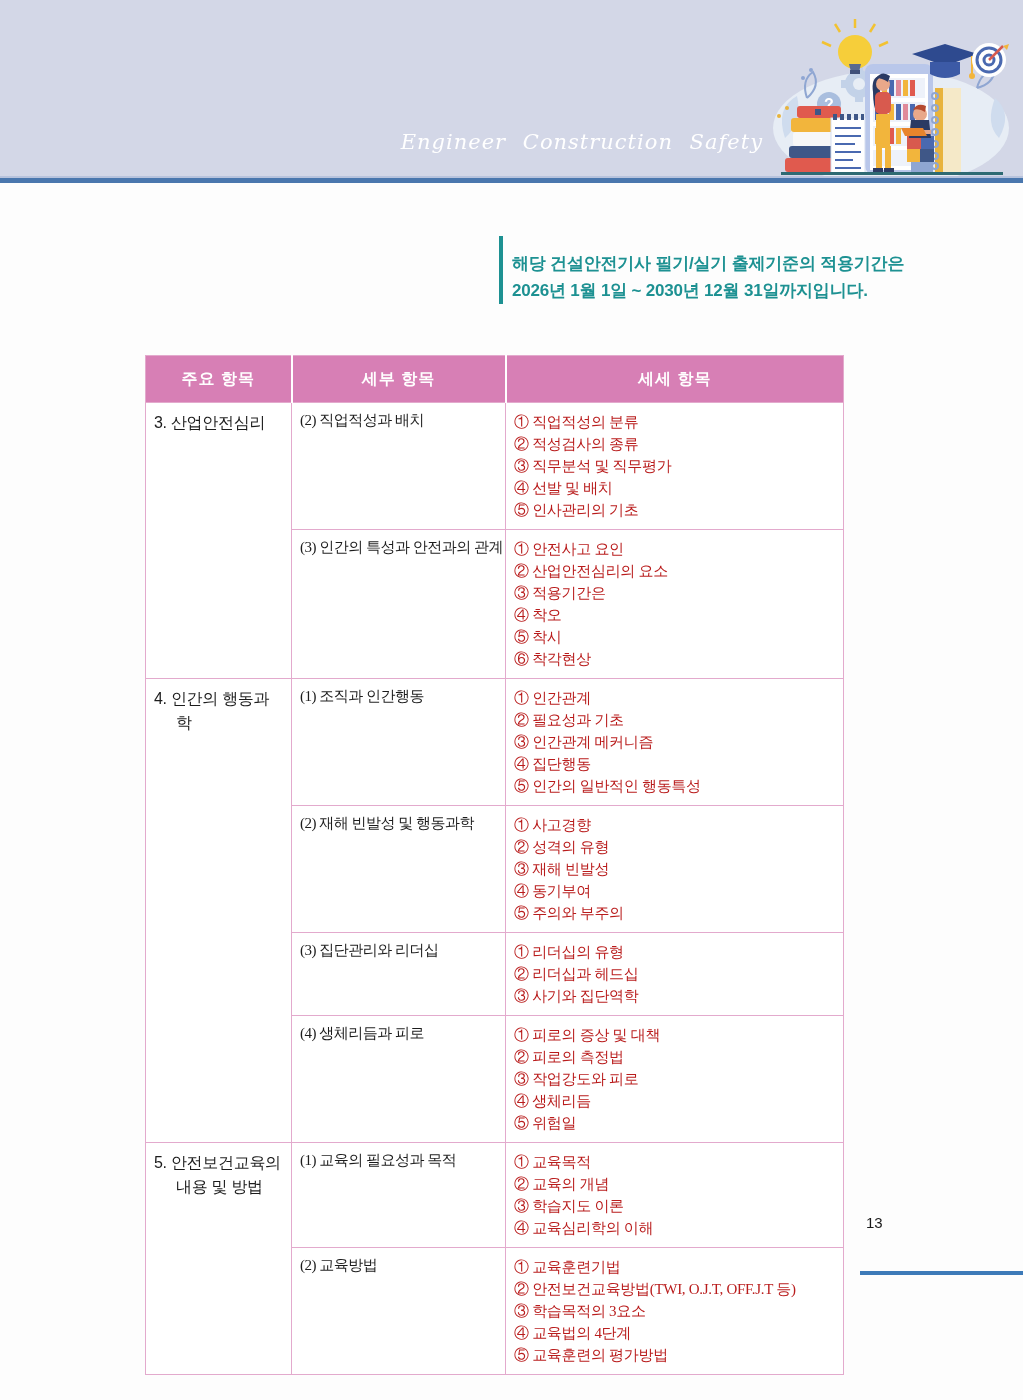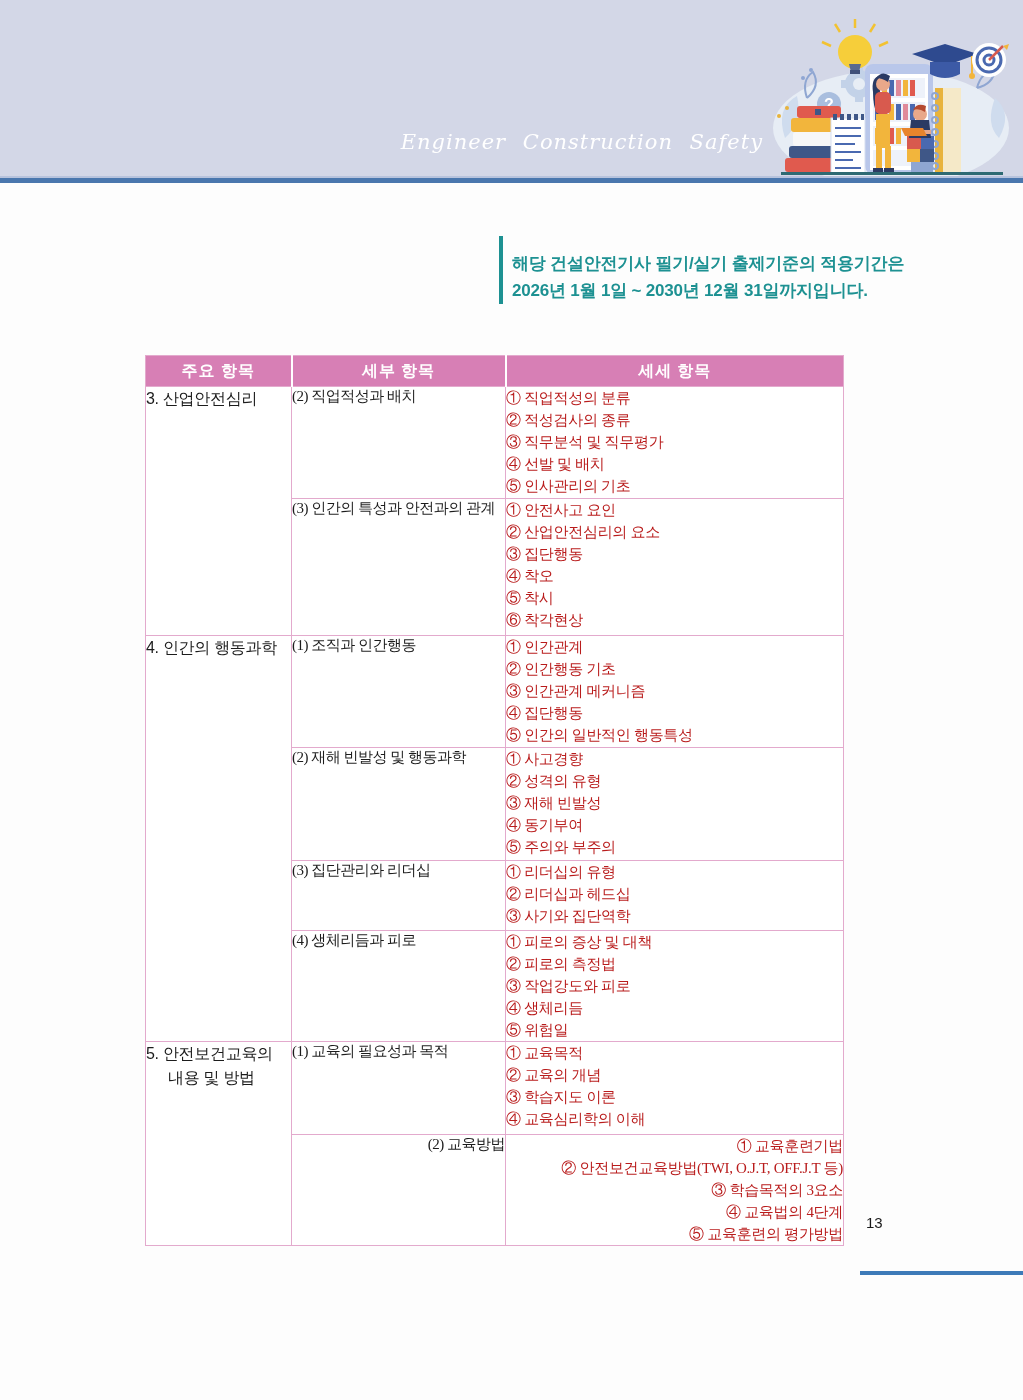--- a/index.html
+++ b/index.html
@@ -29,28 +29,28 @@
   
   .spec-table{
     position:absolute;left:145px;top:355px;width:698px;
     border-collapse:collapse;table-layout:fixed;
     background:#ffffff;
   }
   .spec-table col.c1{width:146px}
   .spec-table col.c2{width:214px}
   .spec-table col.c3{width:338px}
   .spec-table th,.spec-table td{
-    border:1px solid #e3aacd;vertical-align:top;padding:0;overflow:hidden;
+    border:1px solid #e3aacd;vertical-align:top;padding:8px;overflow:hidden;
   }
   .spec-table th{
     background:#d77fb5;color:#ffffff;font-size:16px;font-weight:bold;
     letter-spacing:1px;height:30px;vertical-align:middle;
     border-top:1px solid #e3aacd;border-bottom:1px solid #e3aacd;
   }
-  .spec-table th + th{border-left:2px solid #ffffff;font-family:Liberation Serif, serif;}
+  .spec-table th + th{border-left:2px solid #ffffff;}
   .cell-main{
     font-family:"Liberation Sans",sans-serif;font-size:16px;color:#1c1c1c;
     padding:9px 4px 0 10px;letter-spacing:-0.3px;margin-top:25px;
   }
   .cell-main .main-text{display:block;white-space:pre-line;padding-left:22px;text-indent:-22px;line-height:24px;}
   .cell-detail{
     font-family:Liberation Serif, serif;
     font-size:15px;color:#1c1c1c;padding:10px 2px 0 8px;
     letter-spacing:-0.5px;white-space:nowrap;
   }
@@ -268,37 +268,37 @@
           <div class="item">⑤ 인사관리의 기초</div>
         </td>
       </tr>
       <tr style="height:137px;">
         <td class="cell-detail">
           <span>(3) 인간의 특성과 안전과의 관계</span>
         </td>
         <td class="cell-items">
           <div class="item">① 안전사고 요인</div>
           <div class="item">② 산업안전심리의 요소</div>
-          <div class="item">③ 집단행동</div>
+          <div class="item">③ 적용기간은</div>
           <div class="item">④ 착오</div>
           <div class="item">⑤ 착시</div>
           <div class="item">⑥ 착각현상</div>
         </td>
       </tr>
 
       <tr style="height:112px;">
         <td class="cell-main" rowspan="4">
           <span class="main-text">4. 인간의 행동과학</span>
         </td>
         <td class="cell-detail">
           <span>(1) 조직과 인간행동</span>
         </td>
         <td class="cell-items">
           <div class="item">① 인간관계</div>
-          <div class="item">② 인간행동 기초</div>
+          <div class="item">② 필요성과 기초</div>
           <div class="item">③ 인간관계 메커니즘</div>
           <div class="item">④ 집단행동</div>
           <div class="item">⑤ 인간의 일반적인 행동특성</div>
         </td>
       </tr>
       <tr style="height:113px;">
         <td class="cell-detail">
           <span>(2) 재해 빈발성 및 행동과학</span>
         </td>
         <td class="cell-items">
@@ -340,21 +340,21 @@
         <td class="cell-detail">
           <span>(1) 교육의 필요성과 목적</span>
         </td>
         <td class="cell-items">
           <div class="item">① 교육목적</div>
           <div class="item">② 교육의 개념</div>
           <div class="item">③ 학습지도 이론</div>
           <div class="item">④ 교육심리학의 이해</div>
         </td>
       </tr>
-      <tr style="height:110px;text-align:right;">
+      <tr style="height:110px;">
         <td class="cell-detail">
           <span>(2) 교육방법</span>
         </td>
         <td class="cell-items">
           <div class="item">① 교육훈련기법</div>
           <div class="item">② 안전보건교육방법(TWI, O.J.T, OFF.J.T 등)</div>
           <div class="item">③ 학습목적의 3요소</div>
           <div class="item">④ 교육법의 4단계</div>
           <div class="item">⑤ 교육훈련의 평가방법</div>
         </td>

